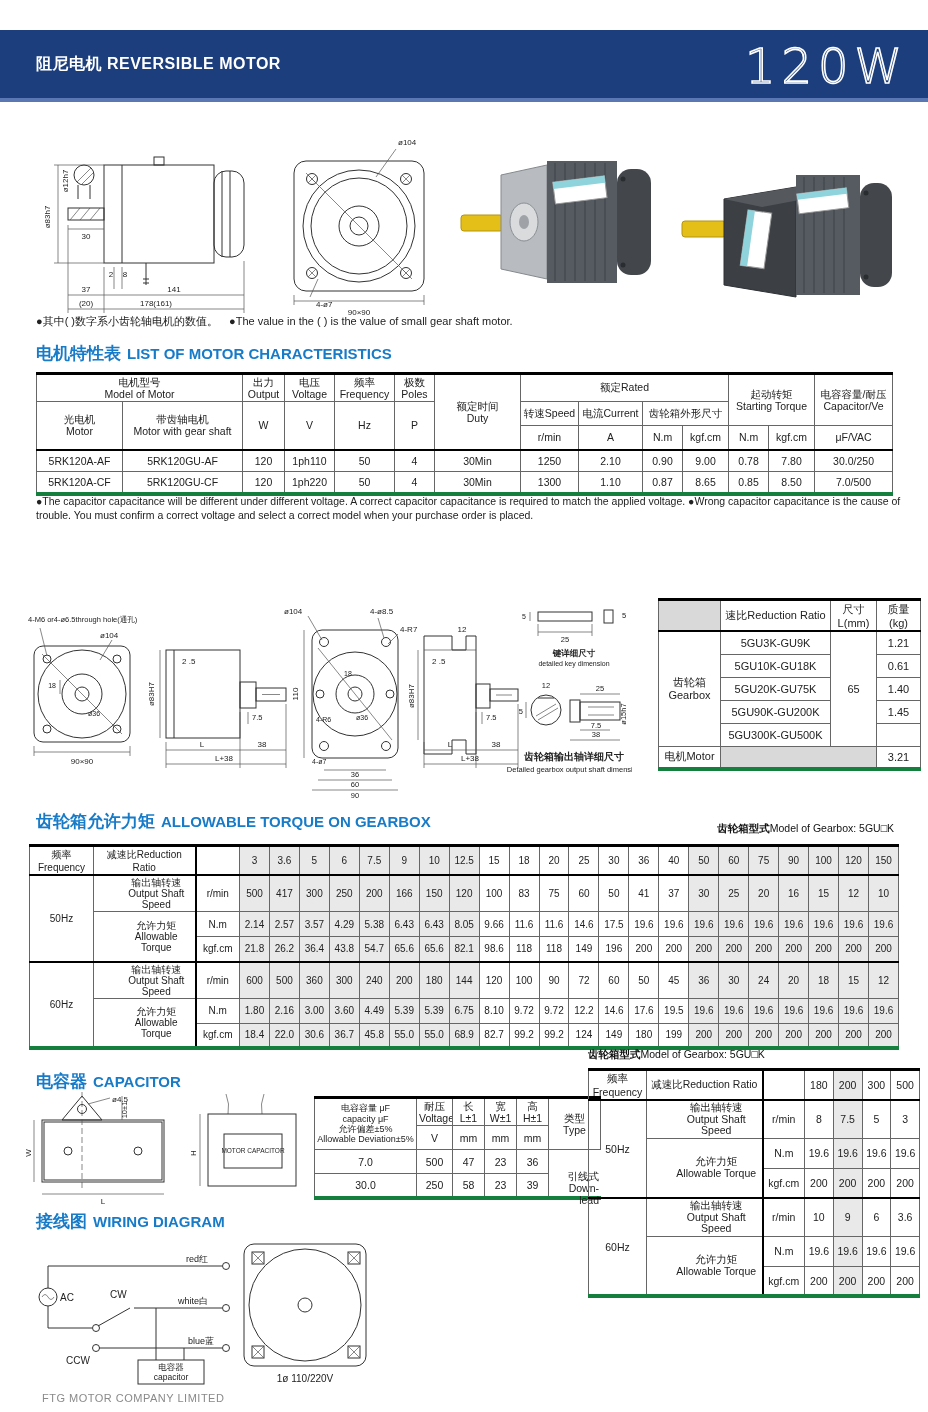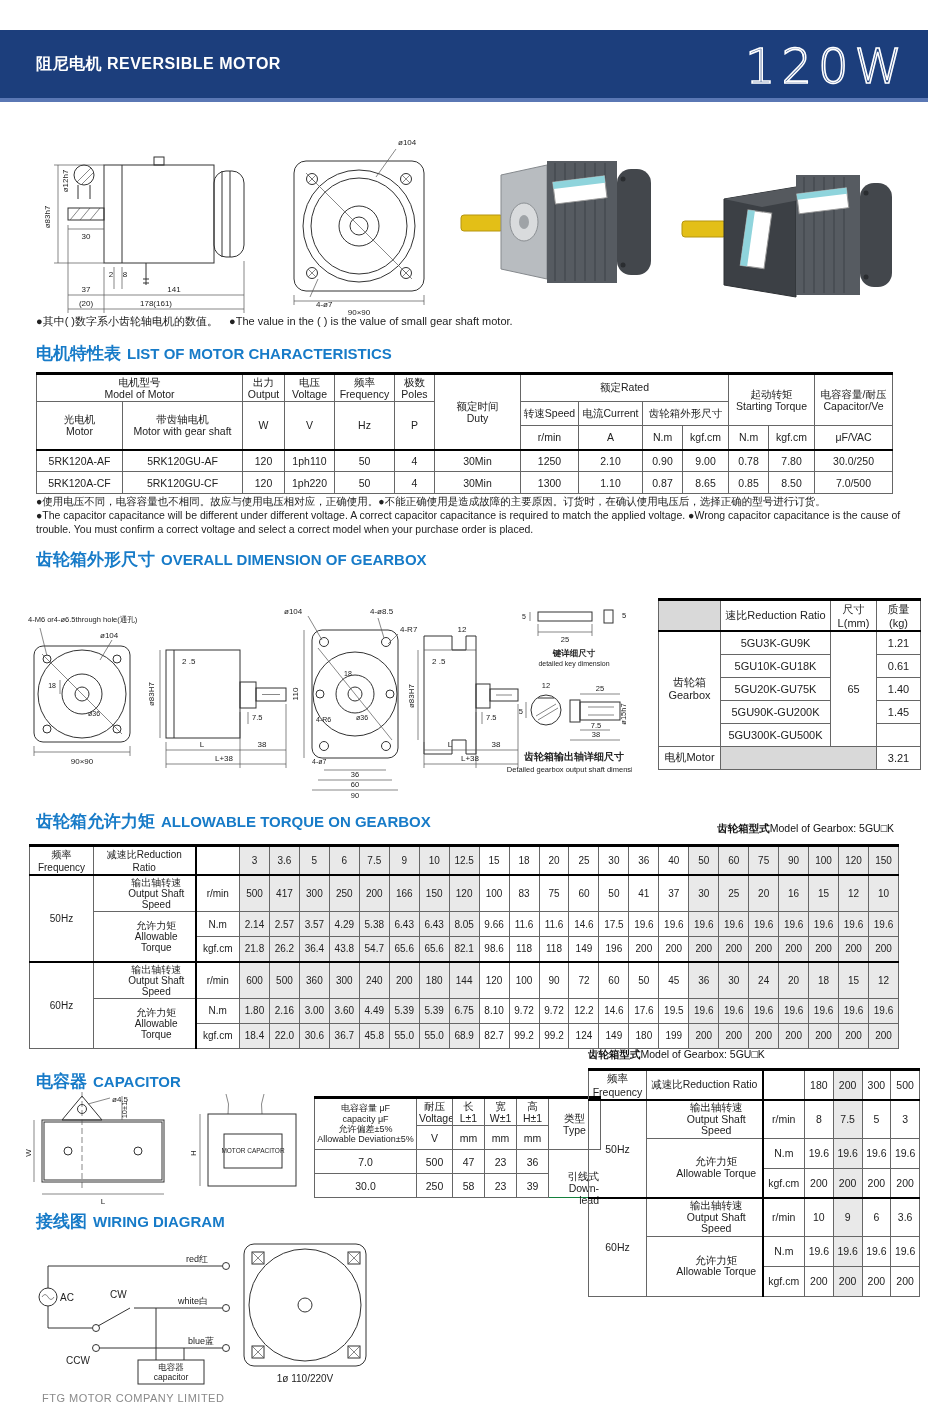--- a/index.html
+++ b/index.html
@@ -21,21 +21,21 @@
 
   .note-top { position:absolute; top:314px; left:36px; font-size:11px; color:#222; }
 
   .sec-title { position:absolute; left:36px; }
   .sec-title .cn { color:#177bc8; font-weight:800; font-size:17px; }
   .sec-title .en { color:#177bc8; font-weight:700; font-size:15px; margin-left:6px; }
 
   
   table { border-collapse:collapse; table-layout:fixed; text-align:center; color:#222; }
   td, th { border:1px solid #666; padding:1px 2px; font-weight:normal; vertical-align:middle; overflow:hidden; }
-  .tthick { border-top:3px solid #000; border-bottom:1px solid #15803d; }
+  .tthick { border-top:3px solid #000; border-bottom:4px solid #15803d; }
   thead.hline tr:last-child td, thead.hline tr:last-child th { border-bottom:2px solid #000; }
   .sh { background:#e9e9e9; }
   .gray { background:#d9d9d9; }
   .unit { border-left:2.5px solid #000 !important; }
   .cell2 div { line-height:1.15; }
 
   .char-table { position:absolute; top:372px; left:36px; width:856px; font-size:10.5px; }
   .char-table th, .char-table td { height:24px; }
   .char-table tbody td { height:22px; }
 
@@ -326,27 +326,23 @@
           <td>0.87</td>
           <td>8.65</td>
           <td>0.85</td>
           <td>8.50</td>
           <td>7.0/500</td>
         </tr>
     </tbody>
   </table>
 
   <div class="char-notes">
-    <div>●使用电压不同，电容容量也不相同。故应与使用电压相对应，正确使用。●不能正确使用是造成故障的主要原因。订货时，在确认使用电压后，选择正确的型号进行订货。</div>
     <div>●The capacitor capacitance will be different under different voltage. A correct capacitor capacitance is required to match the applied voltage. ●Wrong capacitor capacitance is the cause of trouble. You must confirm a correct voltage and select a correct model when your purchase order is placed.</div>
   </div>
 
-  <div class="sec-title" style="top:548px">
-    <span class="cn">齿轮箱外形尺寸</span><span class="en">OVERALL DIMENSION OF GEARBOX</span>
-  </div>
 
   <div class="gearbox-row">
     <svg width="606" height="218" viewBox="0 0 606 218">
 
       <g class="lineart">
         <rect x="8" y="62" width="96" height="96" rx="9"></rect>
         <circle cx="56" cy="110" r="44"></circle>
           <circle cx="56" cy="110" r="20"></circle>
           <circle cx="56" cy="110" r="7"></circle>
         <circle cx="21" cy="75" r="4"></circle>

